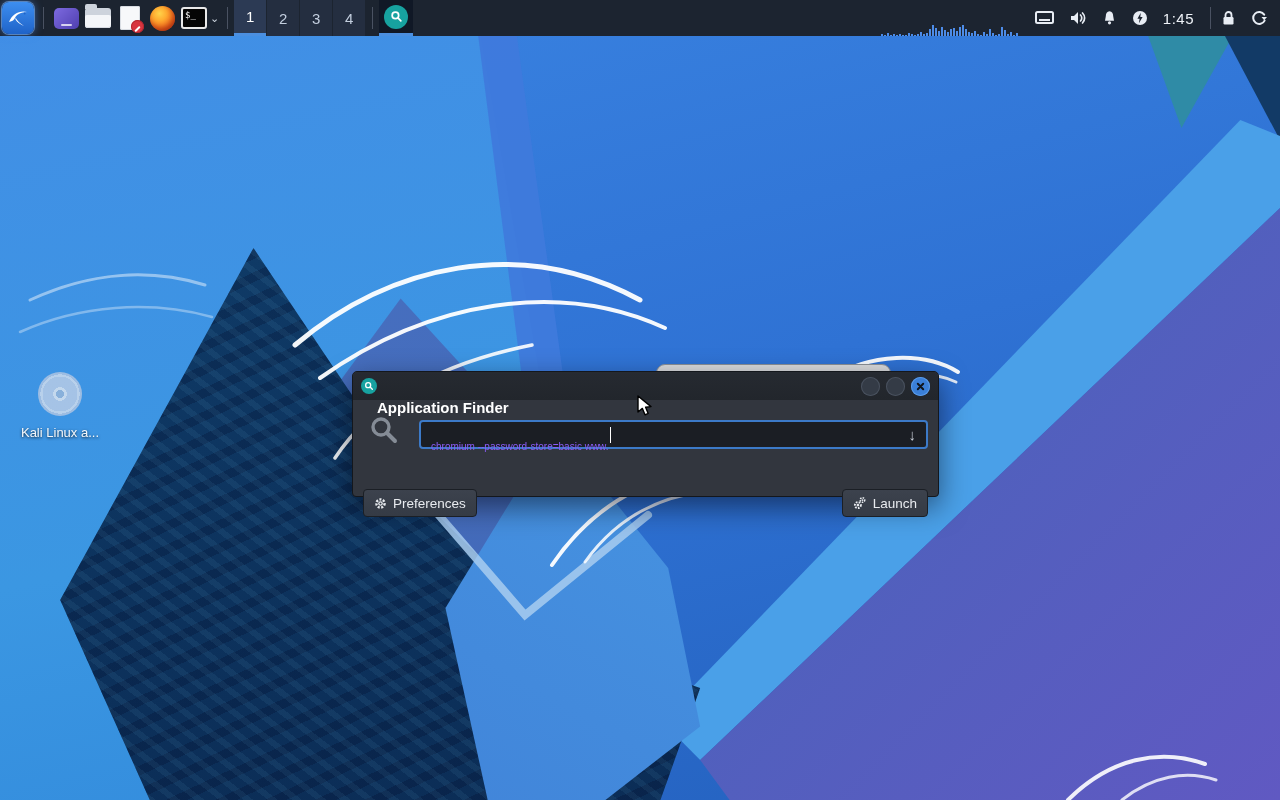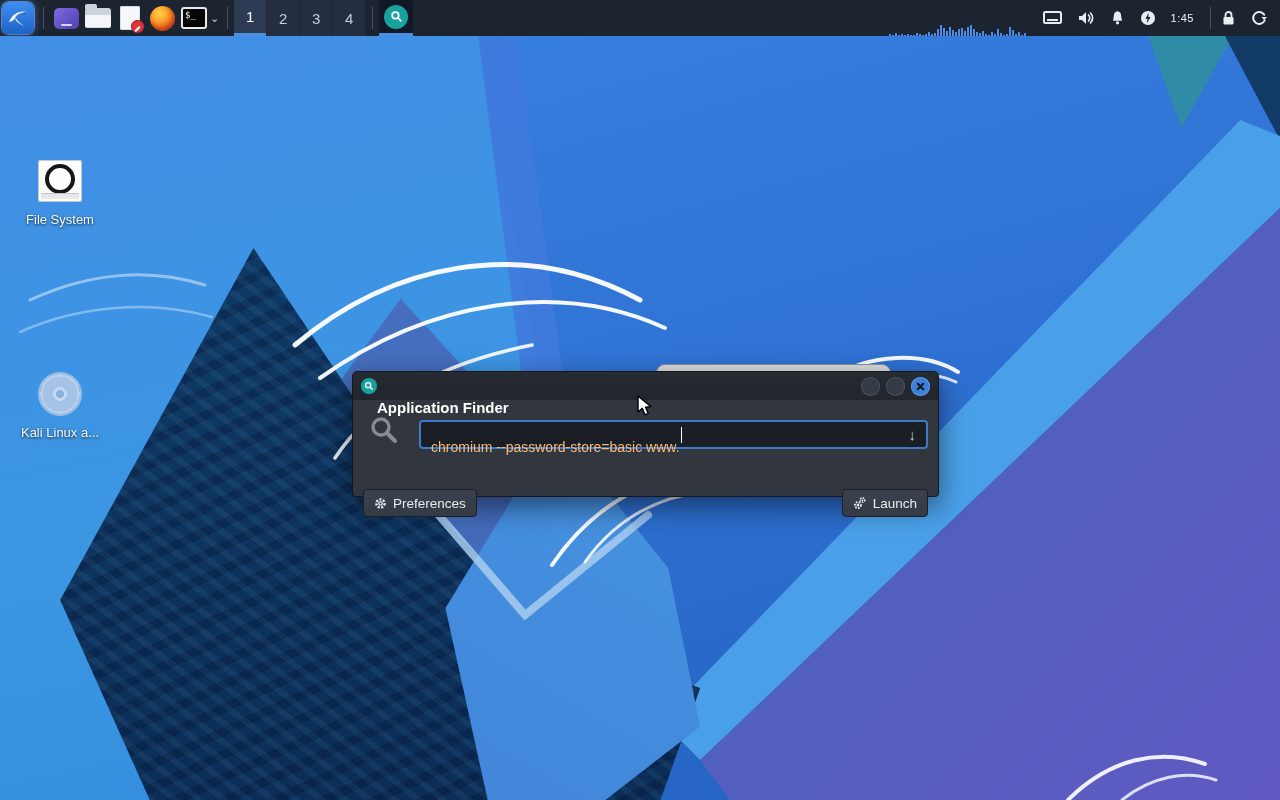--- a/index.html
+++ b/index.html
@@ -67,21 +67,21 @@
   .ws.active{background:#2c3a54;color:#fff;border-bottom:3px solid #4b8fe0;}
   .taskbtn{width:34px;height:36px;background:#101826;display:flex;align-items:center;justify-content:center;
     border-bottom:3px solid #4b8fe0;box-sizing:border-box;cursor:pointer;flex:0 0 auto;}
   .teal-circle{width:24px;height:24px;border-radius:50%;background:#17a2a0;display:flex;
     align-items:center;justify-content:center;}
   .right-group{margin-left:auto;display:flex;align-items:center;height:36px;}
   .cpu{display:flex;align-items:flex-end;height:36px;width:140px;margin-right:14px;cursor:pointer;}
   .cpu i{display:block;width:2px;margin-right:1px;background:#4d8ce8;}
   .tray{display:flex;align-items:center;gap:15px;margin-right:10px;}
   .tray .ticon{display:flex;align-items:center;justify-content:center;cursor:pointer;}
-  .clock{color:#eef2f7;font-size:11px;cursor:pointer;letter-spacing:.5px;}
+  .clock{color:#eef2f7;font-size:15px;cursor:pointer;letter-spacing:.5px;}
 
   
   .dicon{position:absolute;left:12px;width:96px;text-align:center;cursor:pointer;z-index:5;}
   .dicon .art{height:50px;display:flex;align-items:center;justify-content:center;}
   .dicon .lbl{margin-top:6px;color:#f4f7fb;font-size:13px;text-shadow:0 1px 3px rgba(0,0,0,.8);white-space:nowrap;}
   .art-home{width:46px;height:34px;background:linear-gradient(#4d94ea,#3272cc);border-radius:3px;
     position:relative;display:flex;align-items:center;justify-content:center;}
   .art-home::before{content:"";position:absolute;top:-5px;left:0;width:20px;height:6px;
     background:#4488de;border-radius:2px 2px 0 0;}
   .art-fs{width:44px;height:42px;background:#fdfdfd;border-radius:3px;position:relative;
@@ -115,21 +115,21 @@
   .title-txt{flex:1;text-align:left;color:#fff;font-size:15px;font-weight:bold;margin-top:42px;}
   .winbtns{display:flex;gap:6px;flex:0 0 auto;}
   .wbtn{width:19px;height:19px;border-radius:50%;background:#343b46;
     box-shadow:inset 0 0 0 1px #49515e;cursor:pointer;display:flex;align-items:center;justify-content:center;}
   .wbtn.close{background:#3a7fd8;box-shadow:inset 0 0 0 1px #5b9ae6;}
   .d-body{position:relative;}
   .big-search{position:absolute;left:16px;top:15px;}
   .entry{position:absolute;left:66px;top:20px;width:509px;height:29px;background:#1b1e24;
     border:2px solid #3c7ac8;border-radius:4px;box-sizing:border-box;display:flex;align-items:center;
     padding:0 10px;cursor:text;}
-  .entry .q{color:#fdba74;font-size:14px;white-space:nowrap;margin-top:24px;}
+  .entry .q{color:#8b5cf6;font-size:10px;white-space:nowrap;margin-top:24px;}
   .caret{width:1px;height:16px;background:#fff;margin-left:1px;}
   .entry .drop{margin-left:auto;color:#c7cdd6;font-size:15px;cursor:pointer;}
   .btnrow{position:absolute;left:0;right:0;top:89px;height:28px;padding:0 10px;
     display:flex;justify-content:space-between;}
   .gbtn{height:28px;background:linear-gradient(#3c424d,#353b45);border:1px solid #1b1f25;
     border-radius:4px;color:#e8ebef;font-size:13.5px;display:flex;align-items:center;gap:6px;
     padding:0 10px;cursor:pointer;box-sizing:border-box;}
 
   .cursor{position:absolute;left:637px;top:395px;z-index:60;pointer-events:none;}
 </style>
@@ -158,28 +158,20 @@
     <path d="M828,380 C870,352 925,352 958,372" fill="none" stroke="#fff" stroke-width="4" stroke-linecap="round" opacity="0.95"></path>
     <path d="M845,390 C890,368 930,370 956,382" fill="none" stroke="#fff" stroke-width="3" stroke-linecap="round" opacity="0.85"></path>
     <path d="M552,565 C588,512 640,478 700,472" fill="none" stroke="#fff" stroke-width="4" stroke-linecap="round" opacity="0.95"></path>
     <path d="M585,562 C615,520 655,498 702,492" fill="none" stroke="#fff" stroke-width="3" stroke-linecap="round" opacity="0.85"></path>
     <path d="M30,300 C90,272 150,268 205,285" fill="none" stroke="#fff" stroke-width="3" stroke-linecap="round" opacity="0.45"></path>
     <path d="M20,332 C80,305 150,300 212,317" fill="none" stroke="#fff" stroke-width="2.5" stroke-linecap="round" opacity="0.35"></path>
     <path d="M1068,800 C1110,758 1160,748 1205,764" fill="none" stroke="#fff" stroke-width="4" stroke-linecap="round" opacity="0.9"></path>
     <path d="M1122,800 C1152,776 1186,770 1216,780" fill="none" stroke="#fff" stroke-width="3" stroke-linecap="round" opacity="0.8"></path>
   </svg>
 
-  <div class="dicon" style="top:156px">
-    <div class="art">
-        <div class="art-fs">
-          <div class="ring"></div>
-        </div>
-      </div>
-    <div class="lbl">File System</div>
-  </div>
   <div class="dicon" style="top:369px">
     <div class="art">
         <div class="art-disc"></div>
       </div>
     <div class="lbl">Kali Linux a...</div>
   </div>
 
   <div class="bg-window"></div>
 
   <div class="dialog">

